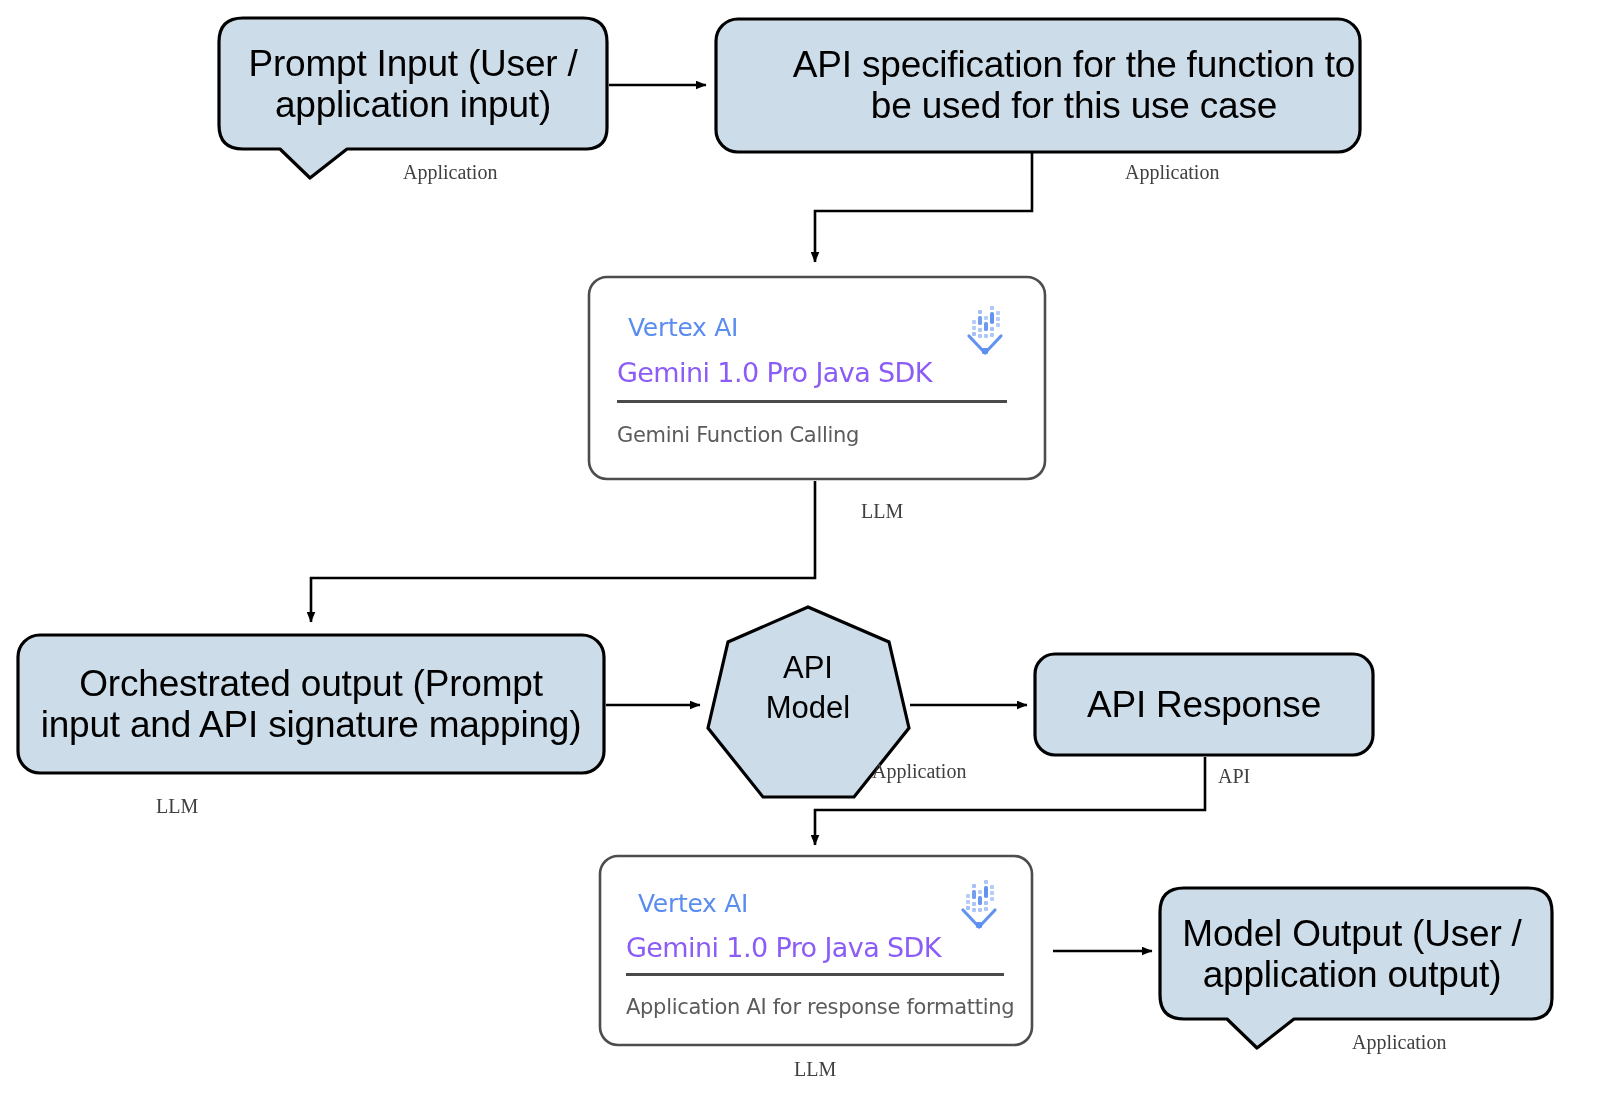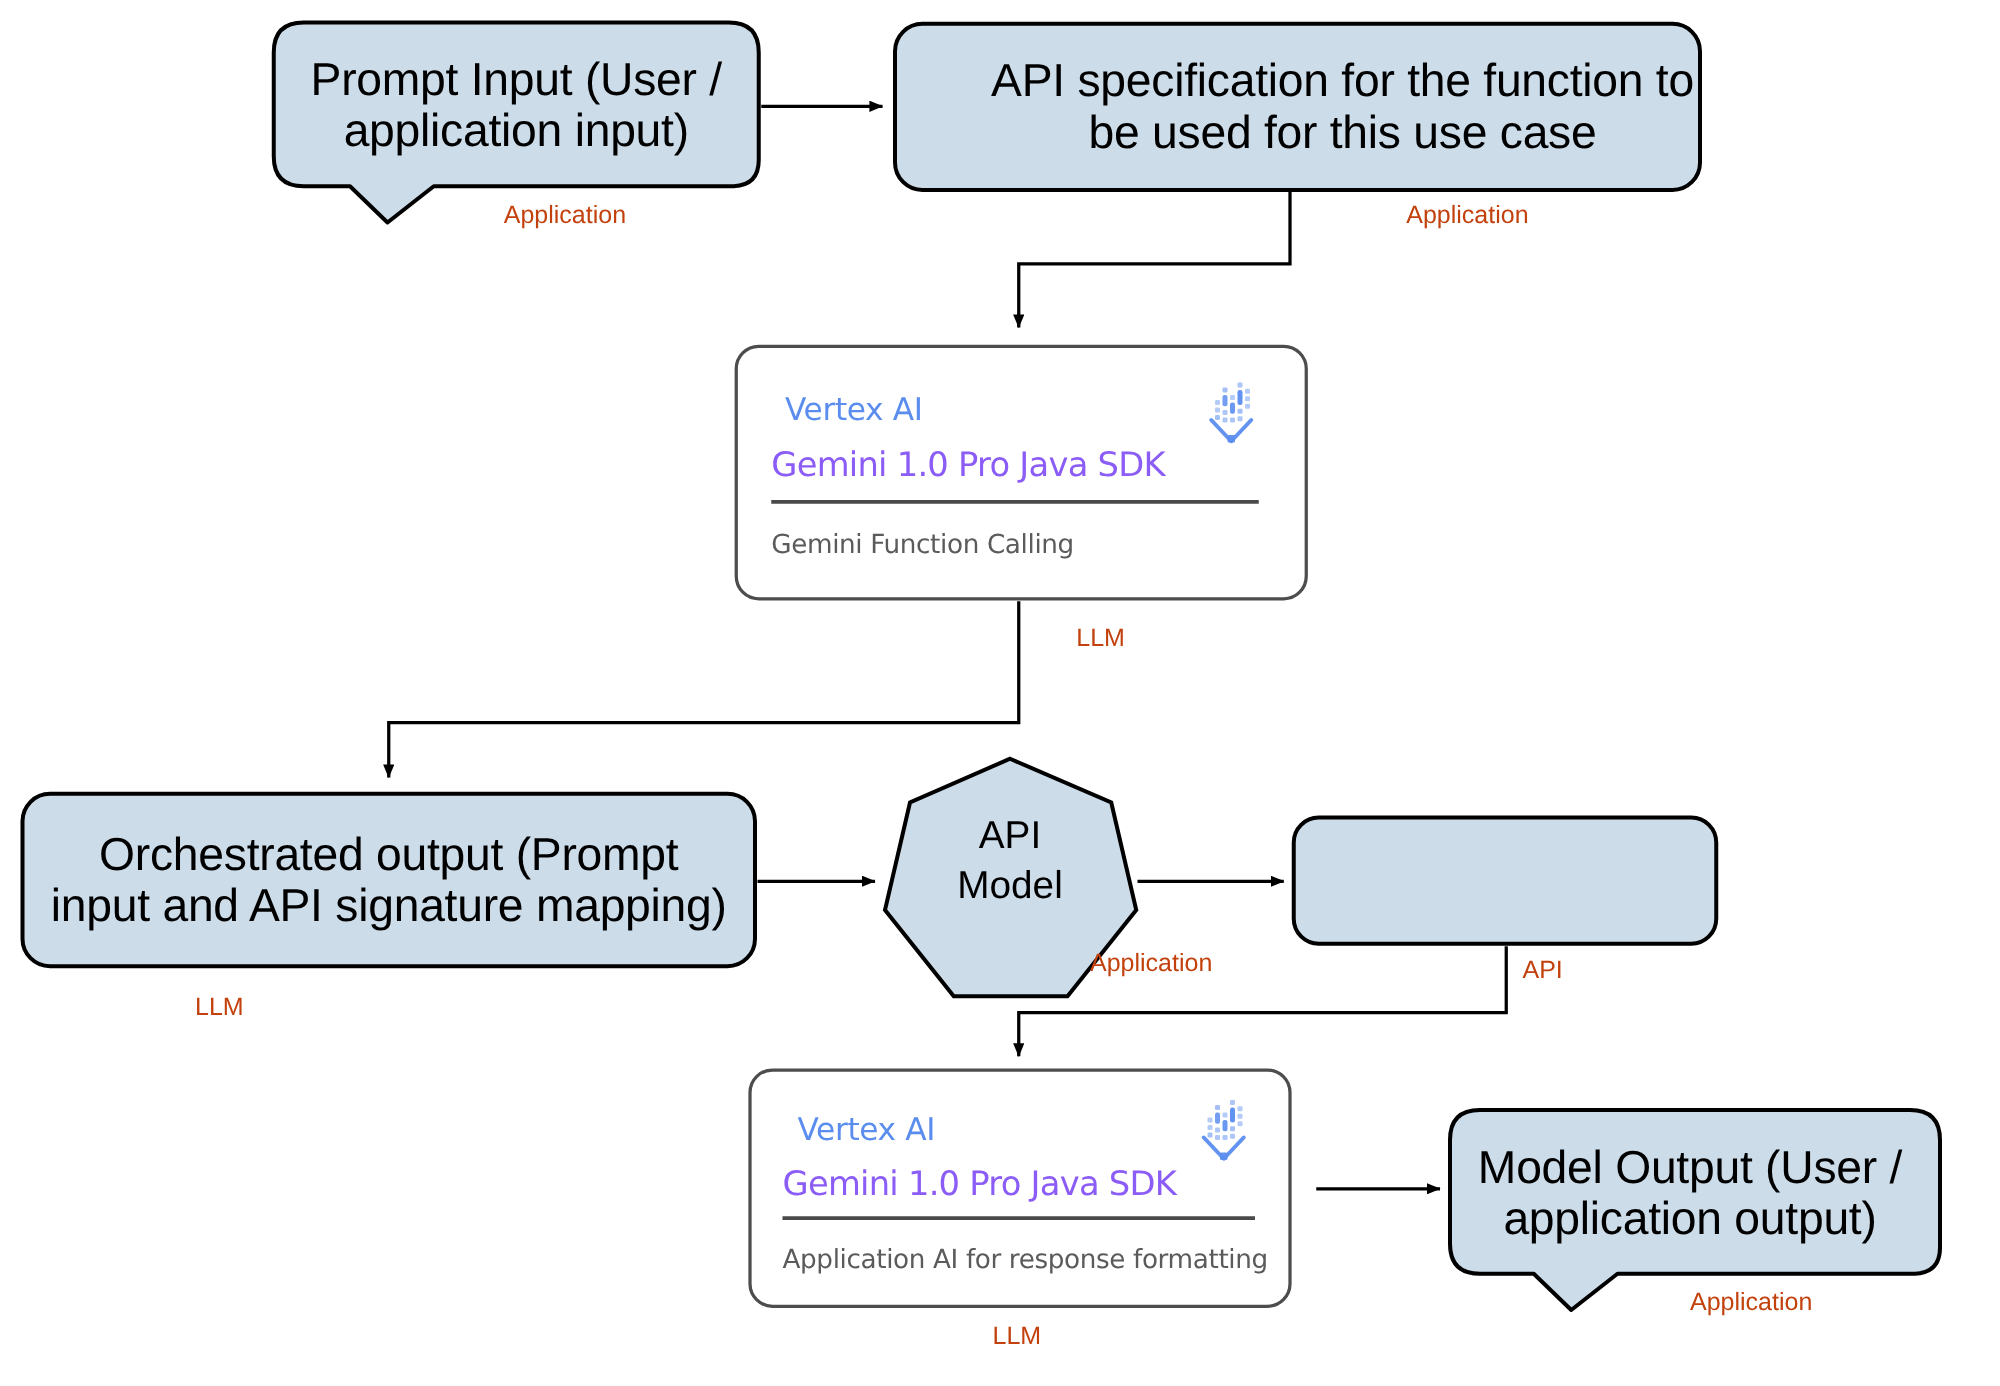--- a/index.html
+++ b/index.html
@@ -37,22 +37,22 @@
     pointer-events: none;
   }
   .big-label {
     font-size: 37px;
     line-height: 41px;
     letter-spacing: -0.2px;
   }
   .edge-label {
     position: absolute;
     font-size: 20px;
-    color: #c2410c;
-    font-family: Liberation Sans, sans-serif;
+    color: #404040;
+    font-family: Liberation Serif, serif;
     white-space: nowrap;
   }
   
   .card {
     position: absolute;
     box-sizing: border-box;
   }
   .card-title {
     position: absolute;
     color: #5b8def;
@@ -237,20 +237,23 @@
     <span>input and API signature mapping)</span>
   </div>
   <div class="edge-label" style="left:156px; top:795px;">LLM</div>
 
   <div class="hept-text" style="left:748px; top:648px; width:120px;">
     <div>API</div>
     <div>Model</div>
   </div>
   <div class="edge-label" style="left:872px; top:760px;">Application</div>
 
+  <div class="node-text big-label" style="left:1035px; top:654px; width:338px; height:101px;">
+    <span>API Response</span>
+  </div>
   <div class="edge-label" style="left:1218px; top:765px;">API</div>
 
   <div class="card" style="left:600px; top:856px; width:432px; height:189px;">
     <div class="card-title" style="left:28px; top:33px;">Vertex AI</div>
     <div class="card-sub" style="left:26px; top:76px;">Gemini 1.0 Pro Java SDK</div>
     <div class="card-rule" style="left:26px; top:117px; width:378px;"></div>
     <div class="card-foot" style="left:26px; top:139px;">Application AI for response formatting</div>
   </div>
   <div class="edge-label" style="left:794px; top:1058px;">LLM</div>
 

